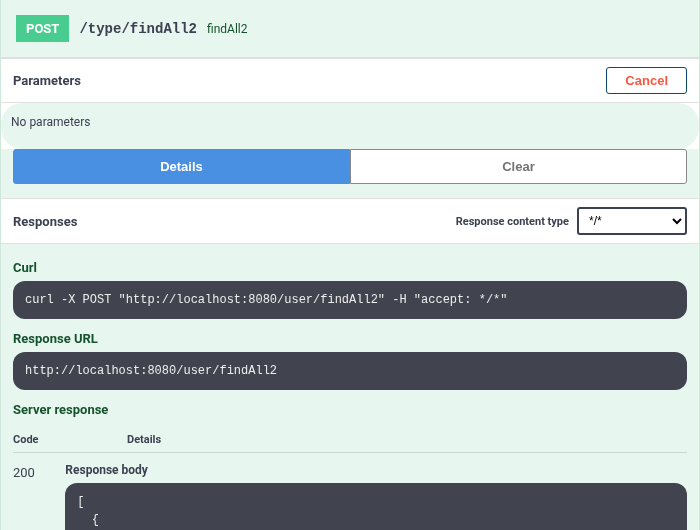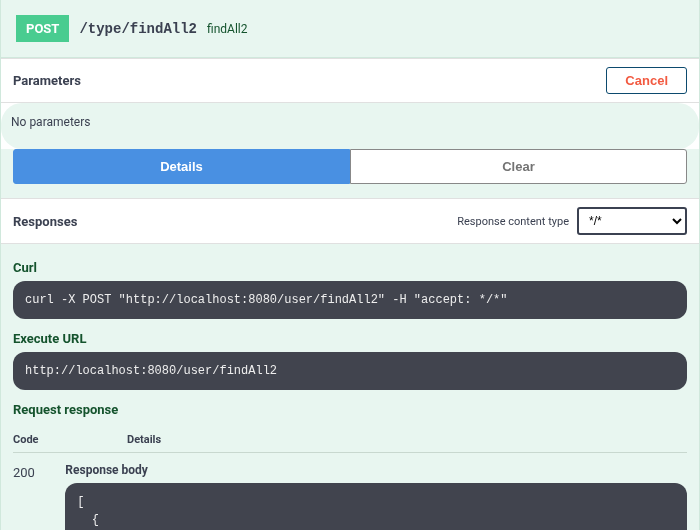--- a/index.html
+++ b/index.html
@@ -104,21 +104,21 @@
     background: #fff;
     gap: 10px;
   }
   .content-type-group {
     display: flex;
     align-items: center;
     gap: 8px;
   }
   .content-type-label {
     font-size: 11px;
-    font-weight: 400;
+    font-weight: 700;
     padding-left: 24px;
   }
   .content-type-select {
     border: 2px solid #3b4151;
     font-size: 12px;
     padding: 4px 20px 4px 6px;
     border-radius: 3px;
     background: #fff;
     min-width: 110px;
   }
@@ -188,24 +188,24 @@
       <select class="content-type-select">
         <option>*/*</option>
       </select>
     </div>
   </div>
 
   <div class="resp-body">
     <div class="sub-heading">Curl</div>
     <div class="code-block">curl -X POST "http://localhost:8080/user/findAll2" -H "accept: */*"</div>
 
-    <div class="sub-heading" style="margin-top:12px">Execute URL</div>
+    <div class="sub-heading" style="margin-top:12px">Response URL</div>
     <div class="code-block">http://localhost:8080/user/findAll2</div>
 
-    <div class="sub-heading" style="margin-top:12px">Request response</div>
+    <div class="sub-heading" style="margin-top:12px">Server response</div>
 
     <div class="table-header">
       <div class="col-code">Code</div>
       <div class="col-details">Details</div>
     </div>
 
     <div class="resp-row">
       <div class="resp-code">200</div>
       <div class="resp-details">
         <div class="resp-body-label">Response body</div>

